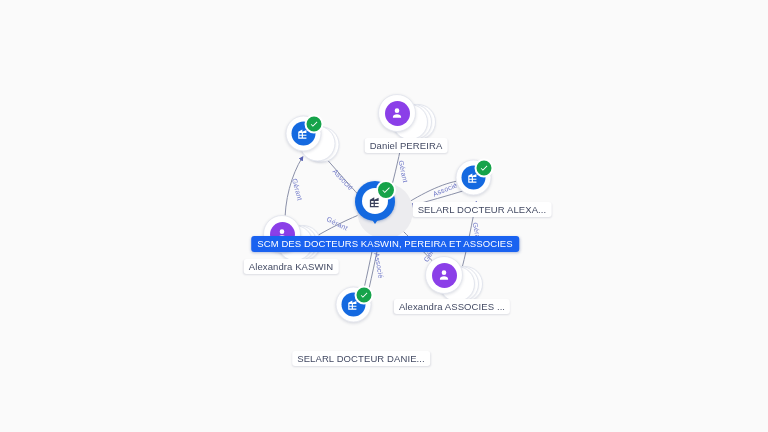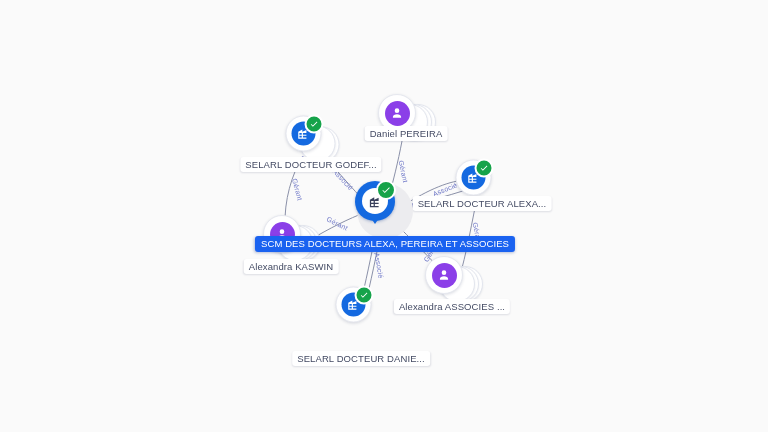--- a/index.html
+++ b/index.html
@@ -169,53 +169,52 @@
           <path fill="#ffffff" d="M3 21V9l7-4v4l7-3v15H3zm2-2h4v-3H5v3zm0-5h4v-3H5v3zm6 5h6v-3h-6v3zm0-5h6v-3h-6v3z"></path>
         </svg>
       </div>
       <span class="check">
         <svg width="9" height="9" viewBox="0 0 24 24">
             <path fill="#ffffff" d="M9 16.2L4.8 12l-1.4 1.4L9 19 21 7l-1.4-1.4z"></path>
           </svg>
       </span>
     </div>
   </div>
-  <div class="lbl" style="left:311px;top:157px;">SELARL DOCTEUR GODEF...</div>
 
   <div class="node" style="left:406px;top:122px;">
     <div class="stack">
       <i style="width:34px;height:34px;left:-6px;top:-18px;"></i>
       <i style="width:34px;height:34px;left:-10px;top:-18px;"></i>
       <i style="width:34px;height:34px;left:-14px;top:-18px;"></i>
     </div>
     <div class="disc" style="width:36px;height:36px;margin:-18px 0 0 -18px;position:relative;">
       <div class="inner person" style="width:25px;height:25px;">
         <svg width="14" height="14" viewBox="0 0 24 24">
           <path fill="#ffffff" d="M12 12a4 4 0 100-8 4 4 0 000 8zm0 2c-4 0-7 2-7 4.5V20h14v-1.5c0-2.5-3-4.5-7-4.5z"></path>
         </svg>
       </div>
     </div>
   </div>
-  <div class="lbl" style="left:406px;top:126px;">Daniel PEREIRA</div>
+  <div class="lbl" style="left:406px;top:138px;">Daniel PEREIRA</div>
 
   <div class="node" style="left:482px;top:186px;">
     <div class="disc" style="width:34px;height:34px;margin:-17px 0 0 -17px;position:relative;">
       <div class="inner company" style="width:24px;height:24px;">
         <svg width="14" height="14" viewBox="0 0 24 24">
           <path fill="#ffffff" d="M3 21V9l7-4v4l7-3v15H3zm2-2h4v-3H5v3zm0-5h4v-3H5v3zm6 5h6v-3h-6v3zm0-5h6v-3h-6v3z"></path>
         </svg>
       </div>
       <span class="check">
         <svg width="9" height="9" viewBox="0 0 24 24">
             <path fill="#ffffff" d="M9 16.2L4.8 12l-1.4 1.4L9 19 21 7l-1.4-1.4z"></path>
           </svg>
       </span>
     </div>
   </div>
-  <div class="lbl" style="left:482px;top:196px;">SELARL DOCTEUR ALEXA...</div>
+  <div class="lbl" style="left:482px;top:202px;">SELARL DOCTEUR ALEXA...</div>
 
   <div class="node" style="left:291px;top:243px;">
     <div class="stack">
       <i style="width:34px;height:34px;left:-6px;top:-18px;"></i>
       <i style="width:34px;height:34px;left:-10px;top:-18px;"></i>
       <i style="width:34px;height:34px;left:-14px;top:-18px;"></i>
     </div>
     <div class="disc" style="width:36px;height:36px;margin:-18px 0 0 -18px;position:relative;">
       <div class="inner person" style="width:25px;height:25px;">
         <svg width="14" height="14" viewBox="0 0 24 24">
@@ -267,15 +266,15 @@
         </svg>
       </div>
       <span class="check" style="right:-1px;top:-1px;width:16px;height:16px;">
         <svg width="10" height="10" viewBox="0 0 24 24">
             <path fill="#ffffff" d="M9 16.2L4.8 12l-1.4 1.4L9 19 21 7l-1.4-1.4z"></path>
           </svg>
       </span>
     </div>
   </div>
 
-  <div class="lbl primary" style="left:385px;top:236px;z-index:40;">SCM DES DOCTEURS ALEXA, PEREIRA ET ASSOCIES</div>
+  <div class="lbl primary" style="left:385px;top:236px;z-index:40;">SCM DES DOCTEURS KASWIN, PEREIRA ET ASSOCIES</div>
 
 </div>
 
 </body></html>

